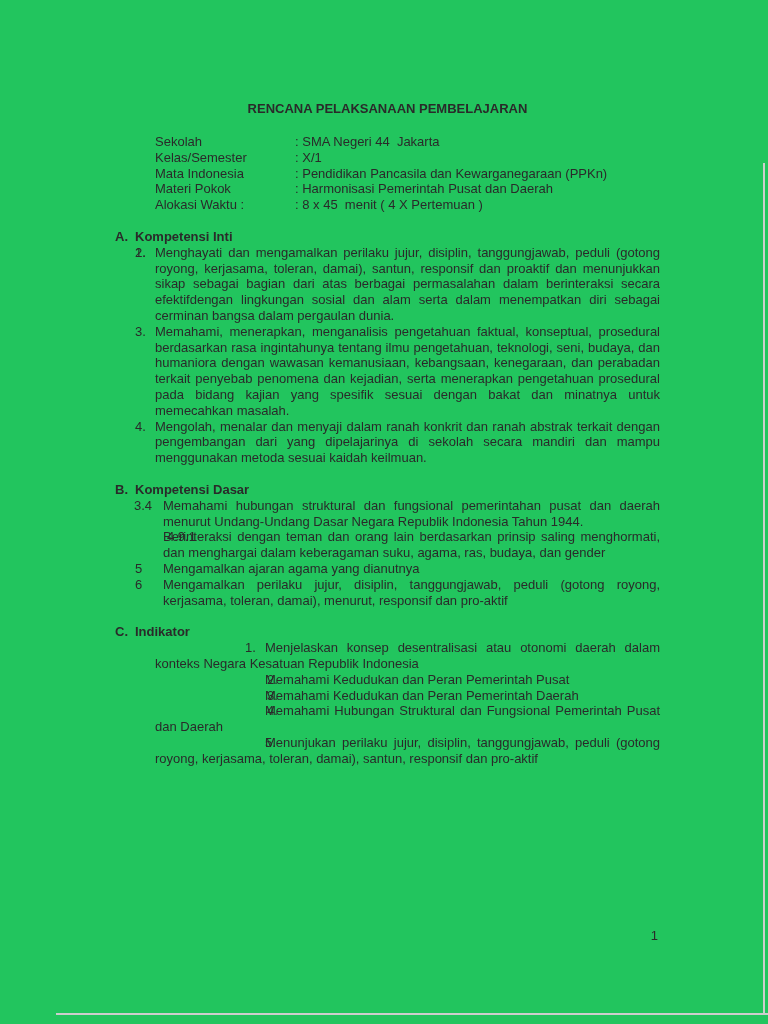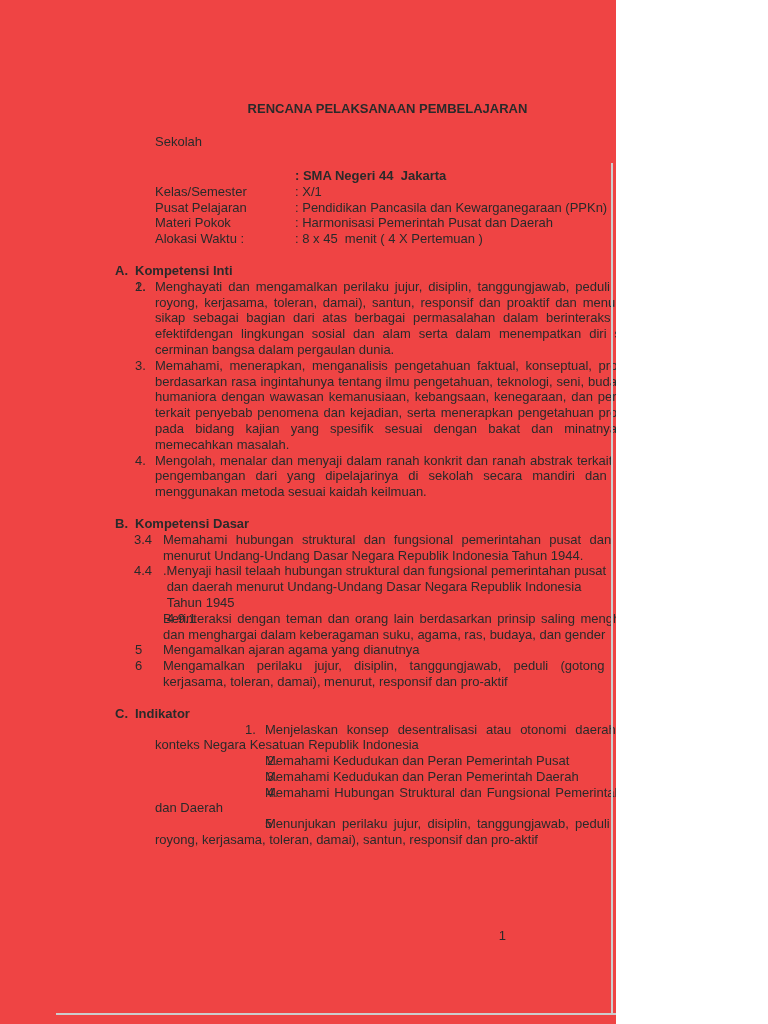--- a/index.html
+++ b/index.html
@@ -1,36 +1,36 @@
 <!DOCTYPE html>
 <html><head>
 <meta charset="utf-8">
 <style>
   * { box-sizing: border-box; }
   html, body { margin: 0; padding: 0; background: #ffffff; }
   .page {
     position: relative;
-    width: 616px;
+    width: 768px;
     height: 1024px;
-    background: #ef4444;
+    background: #22c55e;
     overflow: hidden;
     font-family: "Liberation Sans", "DejaVu Sans", sans-serif;
     font-size: 13px;
     line-height: 15.8px;
     color: #2a2a2a;
   }
   .content { position: absolute; left: 115px; top: 0; width: 545px; }
 
   .title-block { margin-top: 101px; text-align: center; font-weight: bold; font-size: 13px; line-height: 16px; }
 
   .metadata { margin-top: 17px; padding-left: 40px; }
   .meta-row { display: flex; }
   .meta-label { width: 140px; flex: none; white-space: pre-wrap; }
   .meta-value { white-space: pre-wrap; }
-  .bold { font-weight: bold; margin-top: 34px; }
+  .bold { font-weight: normal; }
 
   .section { margin-top: 16px; }
   .section:first-of-type { margin-top: 13px; }
   .section-heading { display: flex; font-weight: bold; }
   .h-letter { width: 20px; flex: none; }
 
   .item { position: relative; text-align: justify; }
   .ind-a { padding-left: 40px; }
   .ind-b { padding-left: 48px; }
   .ind-c { padding-left: 40px; text-indent: 110px; }
@@ -60,21 +60,21 @@
     <div class="metadata">
       <div class="meta-row">
         <span class="meta-label">Sekolah</span>
         <span class="meta-value bold">: SMA Negeri 44  Jakarta</span>
       </div>
       <div class="meta-row">
         <span class="meta-label">Kelas/Semester</span>
         <span class="meta-value">: X/1</span>
       </div>
       <div class="meta-row">
-        <span class="meta-label">Pusat Pelajaran</span>
+        <span class="meta-label">Mata Indonesia</span>
         <span class="meta-value">: Pendidikan Pancasila dan Kewarganegaraan (PPKn)</span>
       </div>
       <div class="meta-row">
         <span class="meta-label">Materi Pokok</span>
         <span class="meta-value">: Harmonisasi Pemerintah Pusat dan Daerah</span>
       </div>
       <div class="meta-row">
         <span class="meta-label">Alokasi Waktu :</span>
         <span class="meta-value">: 8 x 45  menit ( 4 X Pertemuan )</span>
       </div>
@@ -103,26 +103,20 @@
     </div>
 
     <div class="section">
       <div class="section-heading">
         <span class="h-letter">B.</span>
         <span>Kompetensi Dasar</span>
       </div>
       <div class="item ind-b">
         <span class="mk l17">3.4</span>
         <span>Memahami hubungan struktural dan fungsional pemerintahan pusat dan daerah menurut Undang-Undang Dasar Negara Republik Indonesia Tahun 1944.</span>
-      </div>
-      <div class="item ind-b">
-        <span class="mk l17">4.4</span>
-        <span class="pre">.Menyaji hasil telaah hubungan struktural dan fungsional pemerintahan pusat
- dan daerah menurut Undang-Undang Dasar Negara Republik Indonesia
- Tahun 1945</span>
       </div>
       <div class="item ind-b">
         <span class="mk l5">4.9.1</span>
         <span>Berinteraksi dengan teman dan orang lain berdasarkan prinsip saling menghormati, dan menghargai dalam keberagaman suku, agama, ras, budaya, dan gender</span>
       </div>
       <div class="item ind-b">
         <span class="mk l20">5</span>
         <span>Mengamalkan ajaran agama yang dianutnya</span>
       </div>
       <div class="item ind-b">

